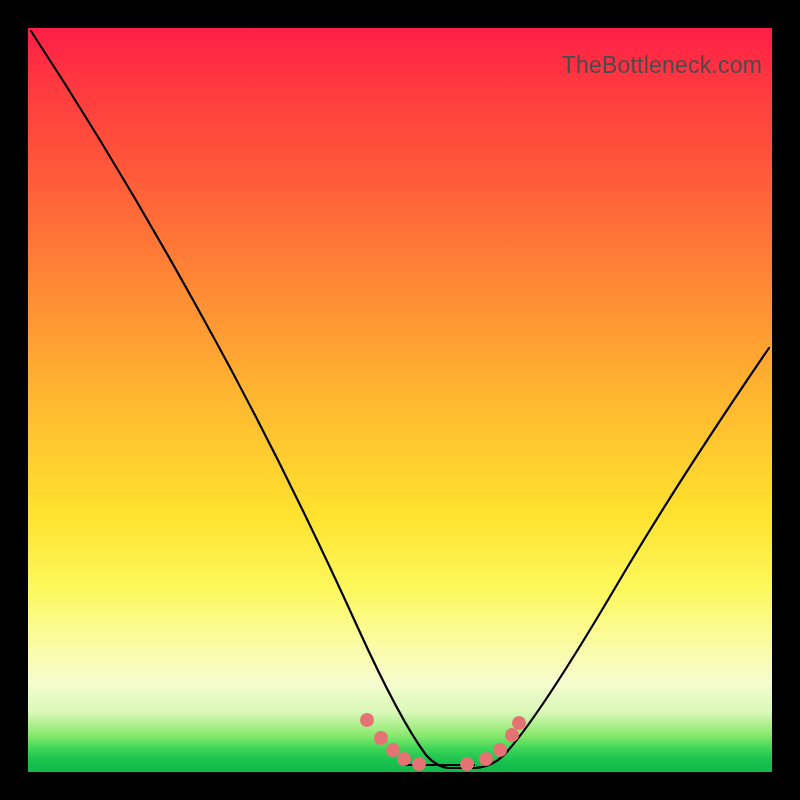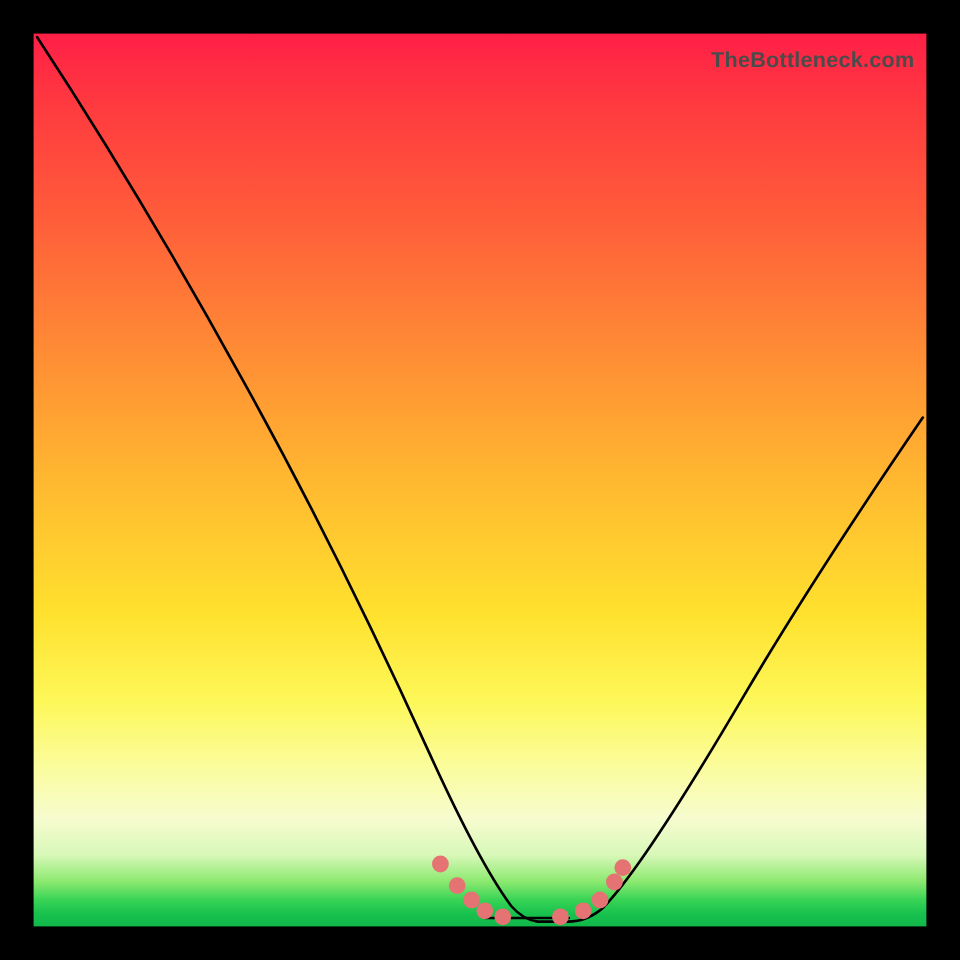--- a/index.html
+++ b/index.html
@@ -37,25 +37,25 @@
       #f6fccf 88%,
       #d8f8b8 92%,
       #8be96f 95%,
       #39d456 97%,
       #19c24e 98.5%,
       #0fb84a 100%
     );
   }
   .watermark {
     position: absolute;
-    top: 12px;
+    top: 24px;
     right: 10px;
     color: #4b4b4b;
-    font-size: 18px;
-    font-weight: 700;
+    font-size: 23px;
+    font-weight: 400;
     letter-spacing: 0.2px;
     user-select: none;
   }
   svg.curve {
     position: absolute;
     left: 0;
     top: 0;
     width: 744px;
     height: 744px;
     overflow: visible;

